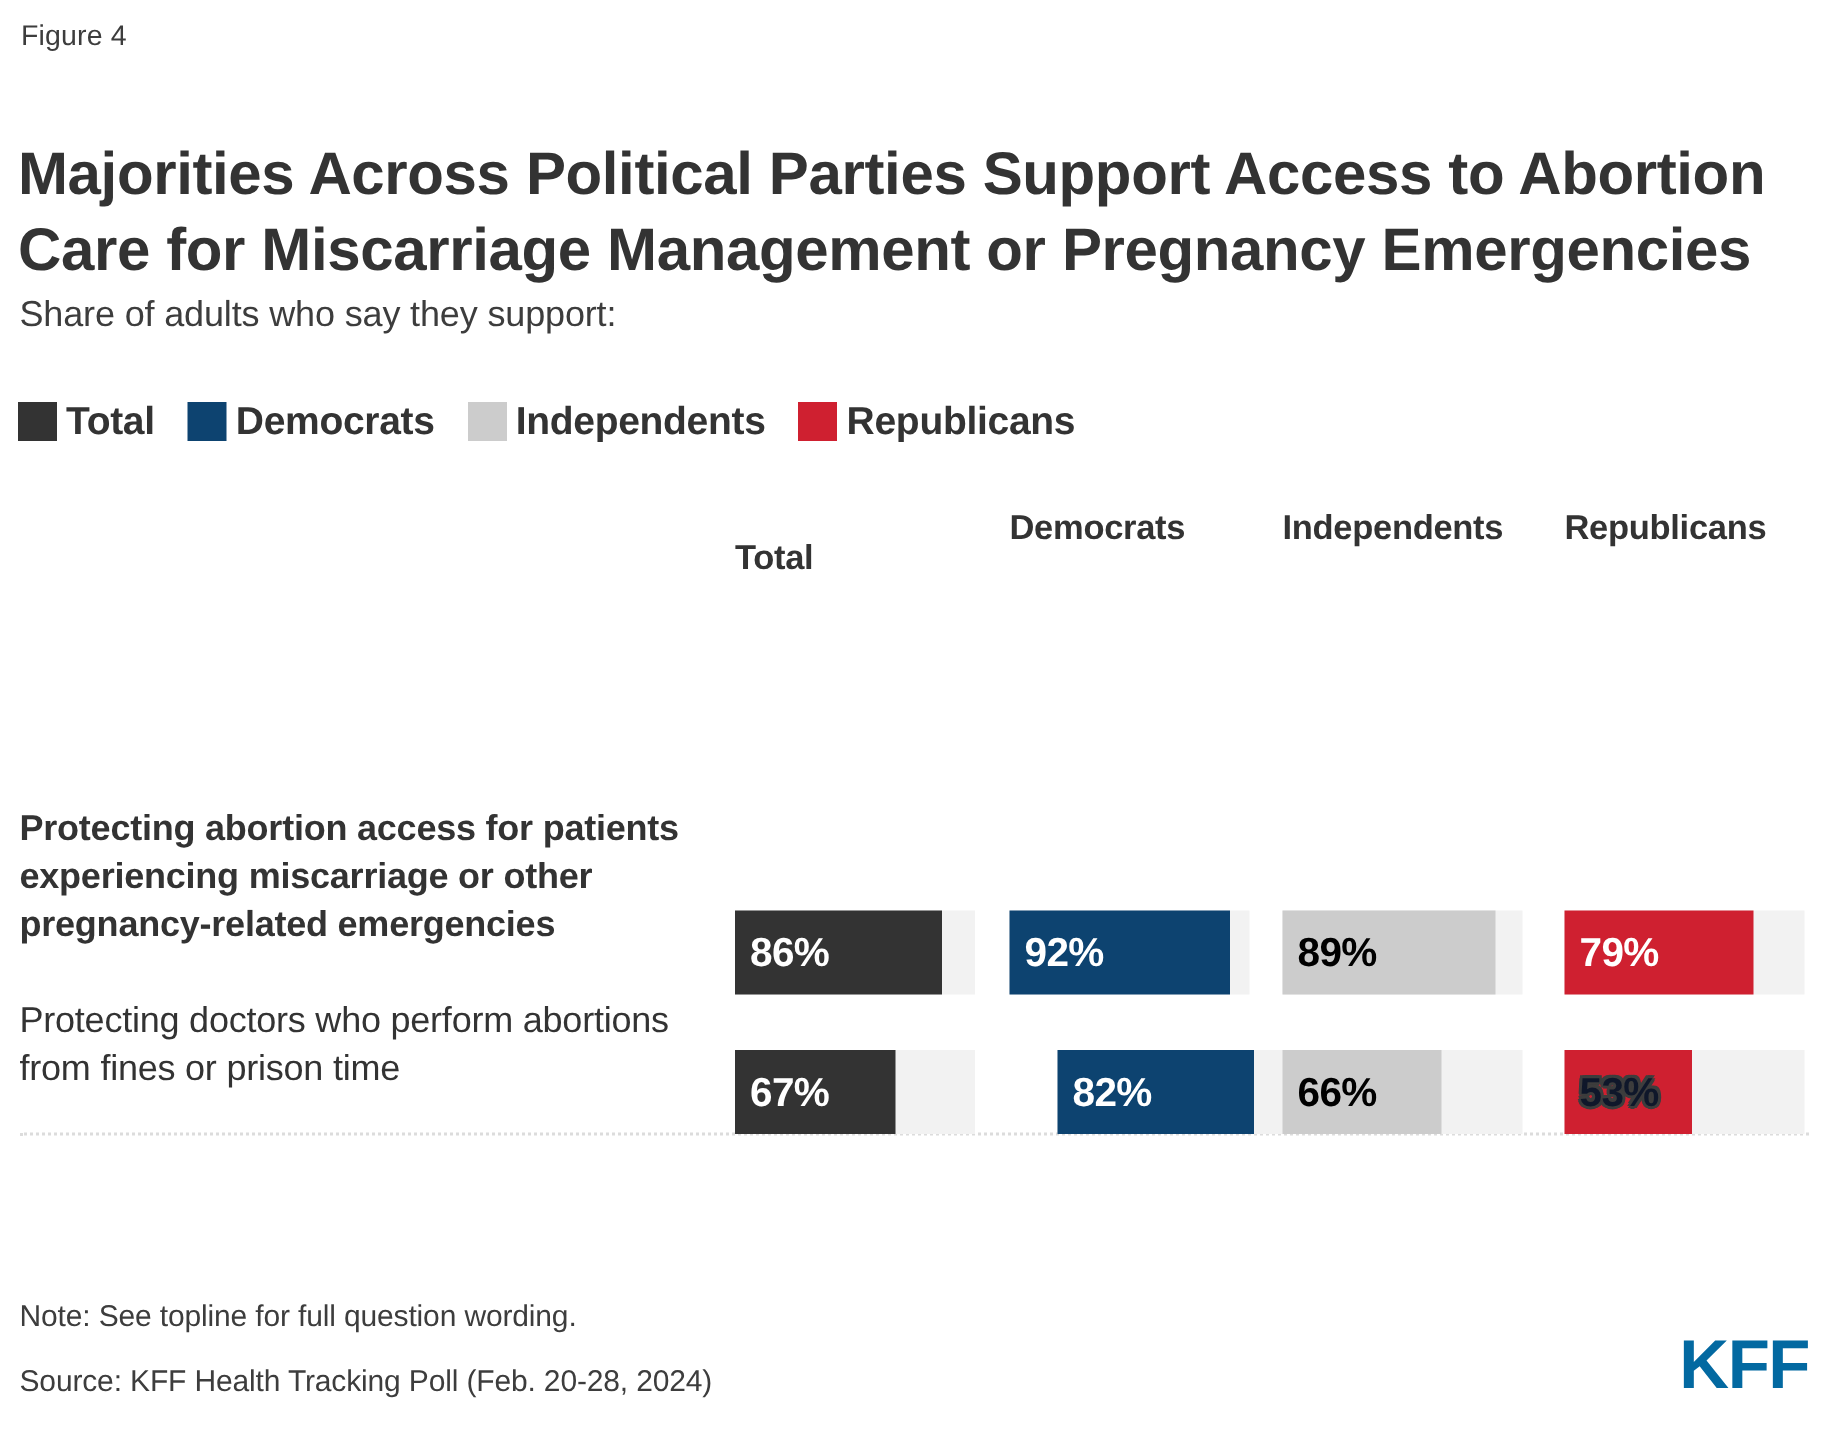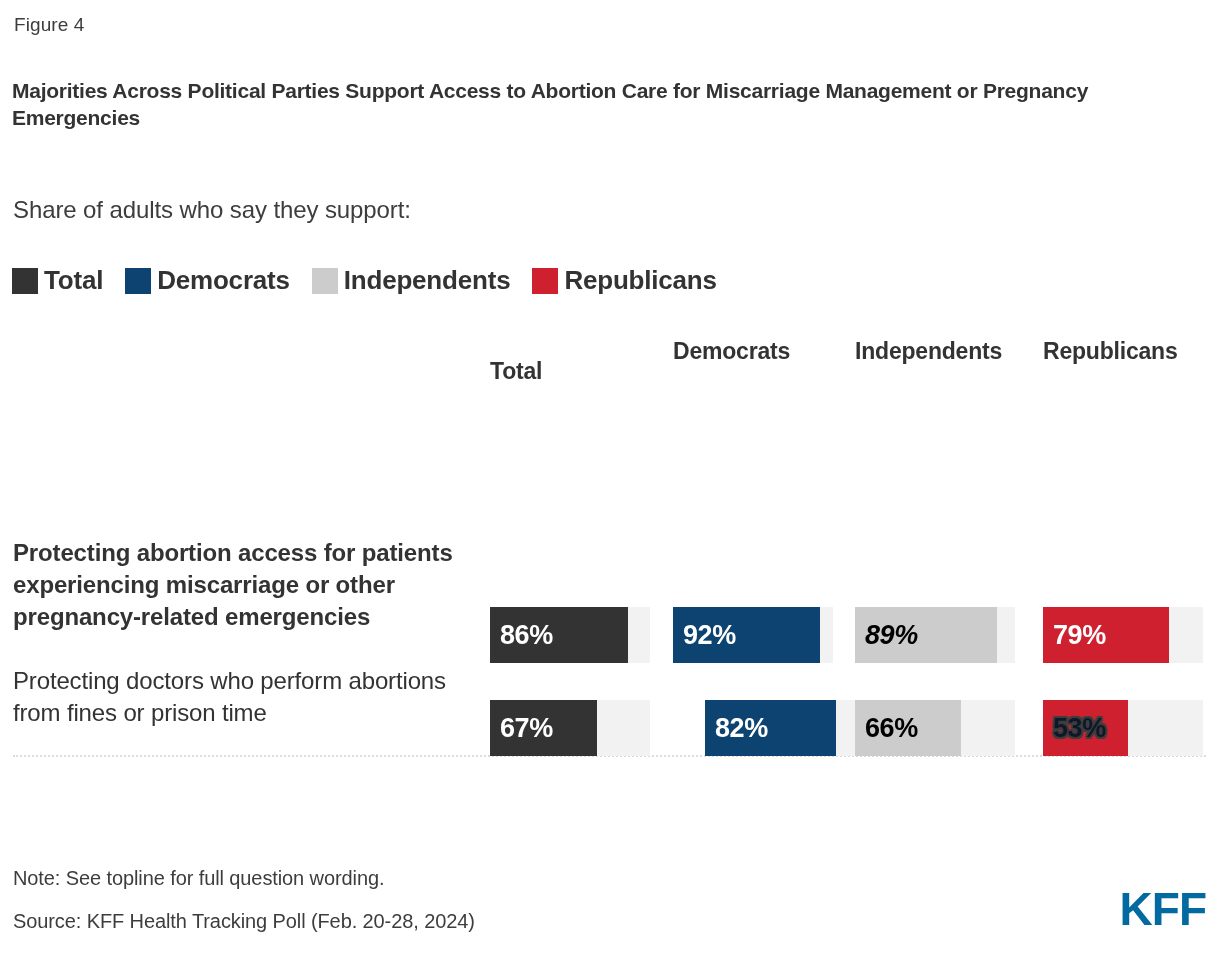--- a/index.html
+++ b/index.html
@@ -25,21 +25,21 @@
     color: #3d3d3d;
     letter-spacing: 0.1px;
   }
 
   
   .chart-title {
     position: absolute;
     left: 12px;
     top: 64px;
     width: 1190px;
-    font-size: 21px;
+    font-size: 40px;
     font-weight: bold;
     line-height: 1.28;
     color: #333333;
     letter-spacing: -0.25px;
   }
 
   
   .chart-subtitle {
     position: absolute;
     left: 13px;
@@ -252,21 +252,21 @@
       <div class="bar-cell" style="left:490px;">
         <div class="bar-track"></div>
         <div class="bar-fill" style="width:86%;background:#333333;"></div>
         <div class="bar-value light">86%</div>
       </div>
       <div class="bar-cell" style="left:673px;">
         <div class="bar-track"></div>
         <div class="bar-fill" style="width:92%;background:#0d4370;"></div>
         <div class="bar-value light">92%</div>
       </div>
-      <div class="bar-cell" style="left:855px;font-style:italic;">
+      <div class="bar-cell" style="left:855px;">
         <div class="bar-track"></div>
         <div class="bar-fill" style="width:89%;background:#cccccc;"></div>
         <div class="bar-value dark">89%</div>
       </div>
       <div class="bar-cell" style="left:1043px;">
         <div class="bar-track"></div>
         <div class="bar-fill" style="width:79%;background:#cf2030;"></div>
         <div class="bar-value light">79%</div>
       </div>
     </div>

